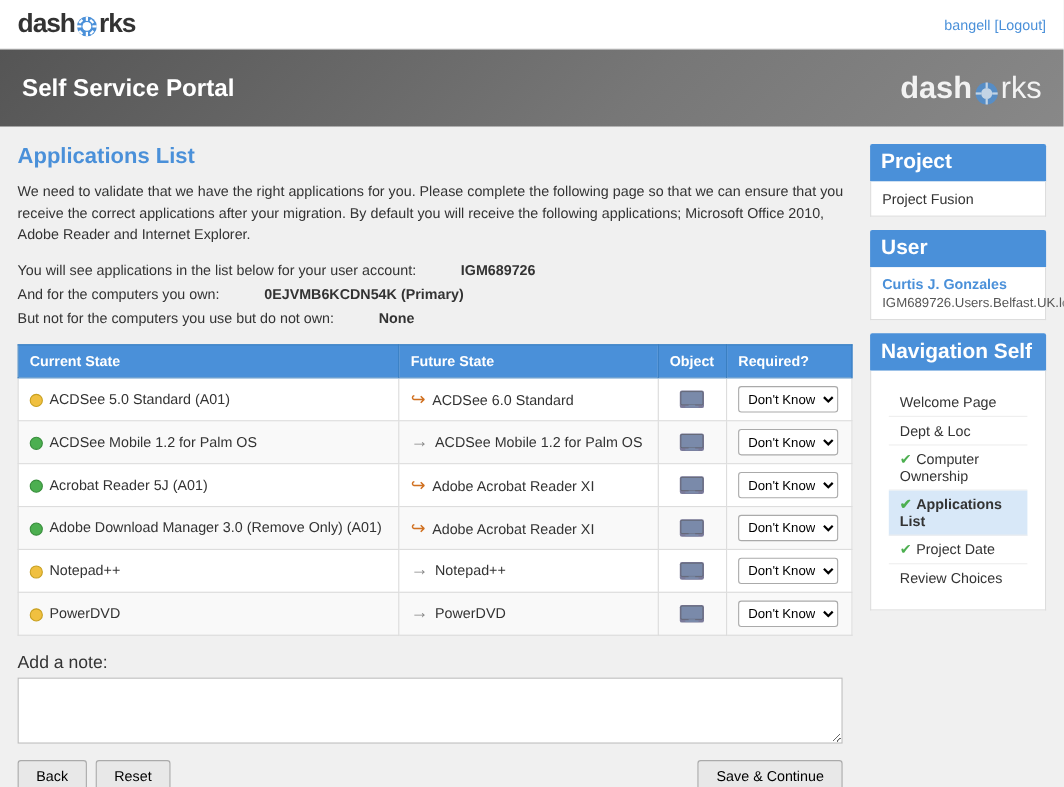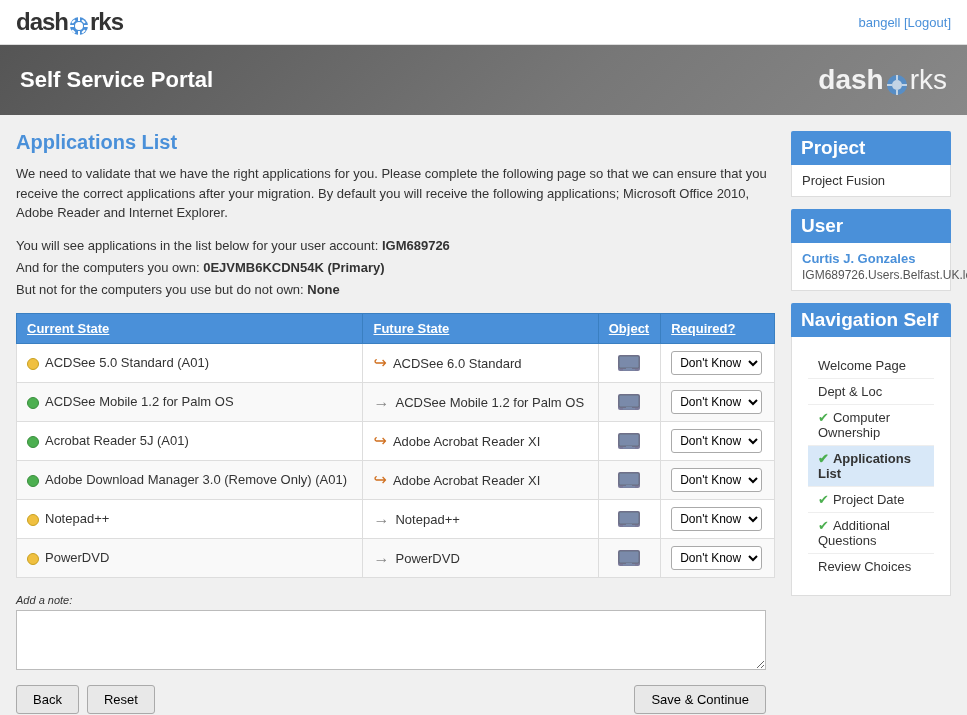--- a/index.html
+++ b/index.html
@@ -50,40 +50,39 @@
     
     #content-area { flex: 1; }
     #page-title {
       color: #4a90d9;
       font-size: 20px;
       font-weight: bold;
       margin-bottom: 10px;
     }
     #intro-text { margin-bottom: 12px; line-height: 1.5; font-size: 13px; }
     #user-info { margin-bottom: 8px; line-height: 1.7; font-size: 13px; }
-    #user-info strong { font-weight: bold; }
+    #user-info strong { font-weight: bold; margin-left: 37px; }
 
     
     #apps-table {
       width: 100%;
       border-collapse: collapse;
       margin-top: 12px;
       margin-bottom: 16px;
       font-size: 13px;
     }
     #apps-table thead tr {
       background: #4a90d9;
       color: #fff;
     }
     #apps-table thead th {
       padding: 7px 10px;
       text-align: left;
       font-weight: bold;
       border: 1px solid #3a7fc1;
-      text-decoration: underline;
     }
     #apps-table tbody tr {
       background: #fff;
       border-bottom: 1px solid #ddd;
     }
     #apps-table tbody tr:nth-child(even) { background: #f9f9f9; }
     #apps-table tbody td {
       padding: 7px 10px;
       border: 1px solid #ddd;
       vertical-align: middle;
@@ -116,21 +115,21 @@
       padding: 3px 4px;
       font-size: 12px;
       border: 1px solid #aaa;
       border-radius: 3px;
       background: #fff;
       cursor: pointer;
     }
 
     
     #note-section { margin-top: 4px; }
-    #note-label { font-weight: normal; margin-bottom: 4px; font-size: 11px; font-style: italic; }
+    #note-label { font-weight: normal; margin-bottom: 4px; font-size: 16px; }
     #note-textarea {
       width: 100%;
       max-width: 750px;
       height: 60px;
       border: 1px solid #bbb;
       padding: 4px;
       font-size: 13px;
       resize: vertical;
     }
 
@@ -362,20 +361,19 @@
     <div class="sidebar-box">
       <div class="sidebar-header">Navigation Self</div>
       <div class="sidebar-content" style="padding:16px;">
         <ul class="nav-menu-list" id="nav-menu-list">
 
         <li><span>Welcome Page</span></li>
             <li><span>Dept &amp; Loc</span></li>
             <li><span class="nav-check">✔</span><span>Computer Ownership</span></li>
             <li class="active"><span class="nav-check">✔</span><span>Applications List</span></li>
             <li><span class="nav-check">✔</span><span>Project Date</span></li>
-            <li><span class="nav-check">✔</span><span>Additional Questions</span></li>
             <li><span>Review Choices</span></li>
           </ul>
       </div>
     </div>
   </div>
 
 </div>
 
 </body></html>

